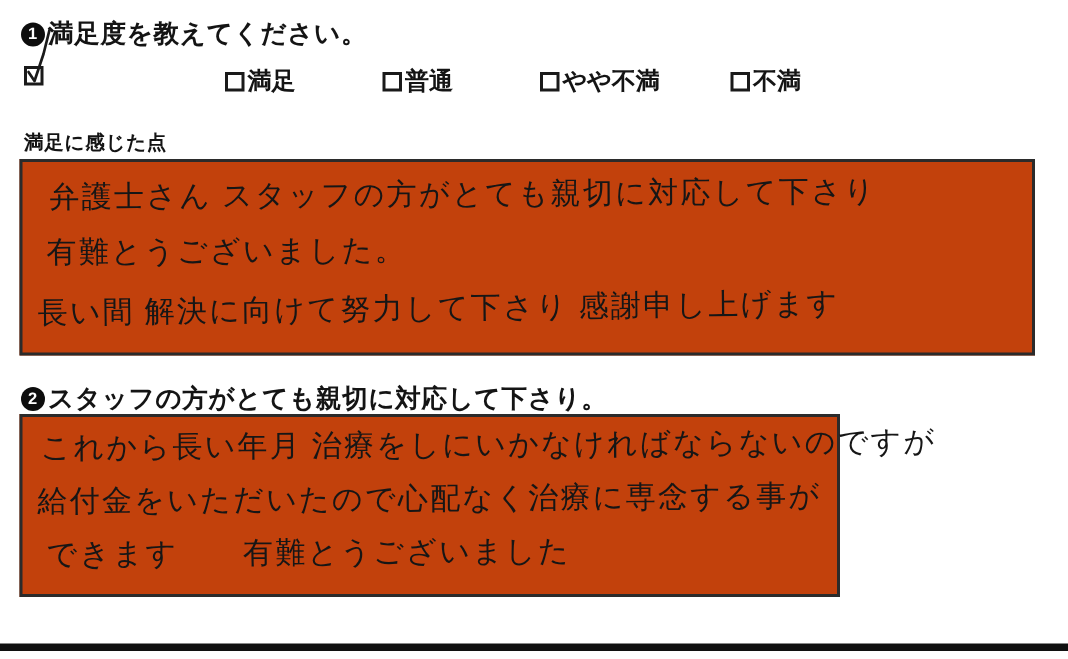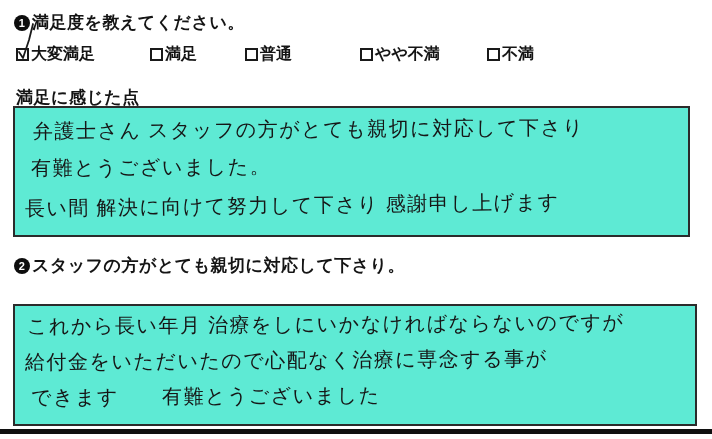--- a/index.html
+++ b/index.html
@@ -40,21 +40,21 @@
     position: absolute;
     display: flex;
     align-items: center;
     gap: 2px;
     font-weight: bold;
     font-size: 16px;
     white-space: nowrap;
   }
   .opt-0 { left: 16px; }
   .opt-1 { left: 150px; }
-  .opt-2 { left: 245px; text-align: center; }
+  .opt-2 { left: 255px; text-align: center; }
   .opt-3 { left: 360px; }
   .opt-4 { left: 487px; }
   .checkbox {
     position: relative;
     width: 13px; height: 13px;
     border: 2px solid #1a1a1a;
     background: #ffffff;
     flex: 0 0 auto;
   }
   .checkbox svg.tick {
@@ -62,32 +62,32 @@
     left: -2px; bottom: -3px;
     overflow: visible;
   }
 
   
   .small-label {
     position: absolute;
     left: 16px;
     top: 86px;
     font-weight: bold;
-    font-size: 17px;
+    font-size: 13px;
     letter-spacing: 0.5px;
   }
 
   
   .answer-box {
     position: absolute;
     border: 2px solid #2b2b2b;
-    background: #5eead4;
+    background: #c2410c;
   }
   #box1 { left: 13px; top: 106px; width: 677px; height: 131px; }
-  #box2 { left: 13px; top: 304px; width: 684px; height: 122px; }
+  #box2 { left: 13px; top: 276px; width: 547px; height: 122px; }
 
   
   .hw {
     position: absolute;
     font-family: cursive;
     font-size: 20px;
     color: #161616;
     letter-spacing: 1.5px;
     white-space: nowrap;
     transform: rotate(-0.4deg);
@@ -115,21 +115,20 @@
   <span>満足度を教えてください。</span>
 </div>
 
 <div class="option-row">
   <div class="option opt-0">
     <span class="checkbox">
       <svg class="tick" width="22" height="30" viewBox="0 0 22 30">
         <path d="M3 20 L7 26 L13 8 L17 -8" fill="none" stroke="#1a1a1a" stroke-width="1.8" stroke-linecap="round" stroke-linejoin="round"></path>
       </svg>
     </span>
-    <span>大変満足</span>
   </div>
   <div class="option opt-1">
     <span class="checkbox"></span>
     <span>満足</span>
   </div>
   <div class="option opt-2">
     <span class="checkbox"></span>
     <span>普通</span>
   </div>
   <div class="option opt-3">

